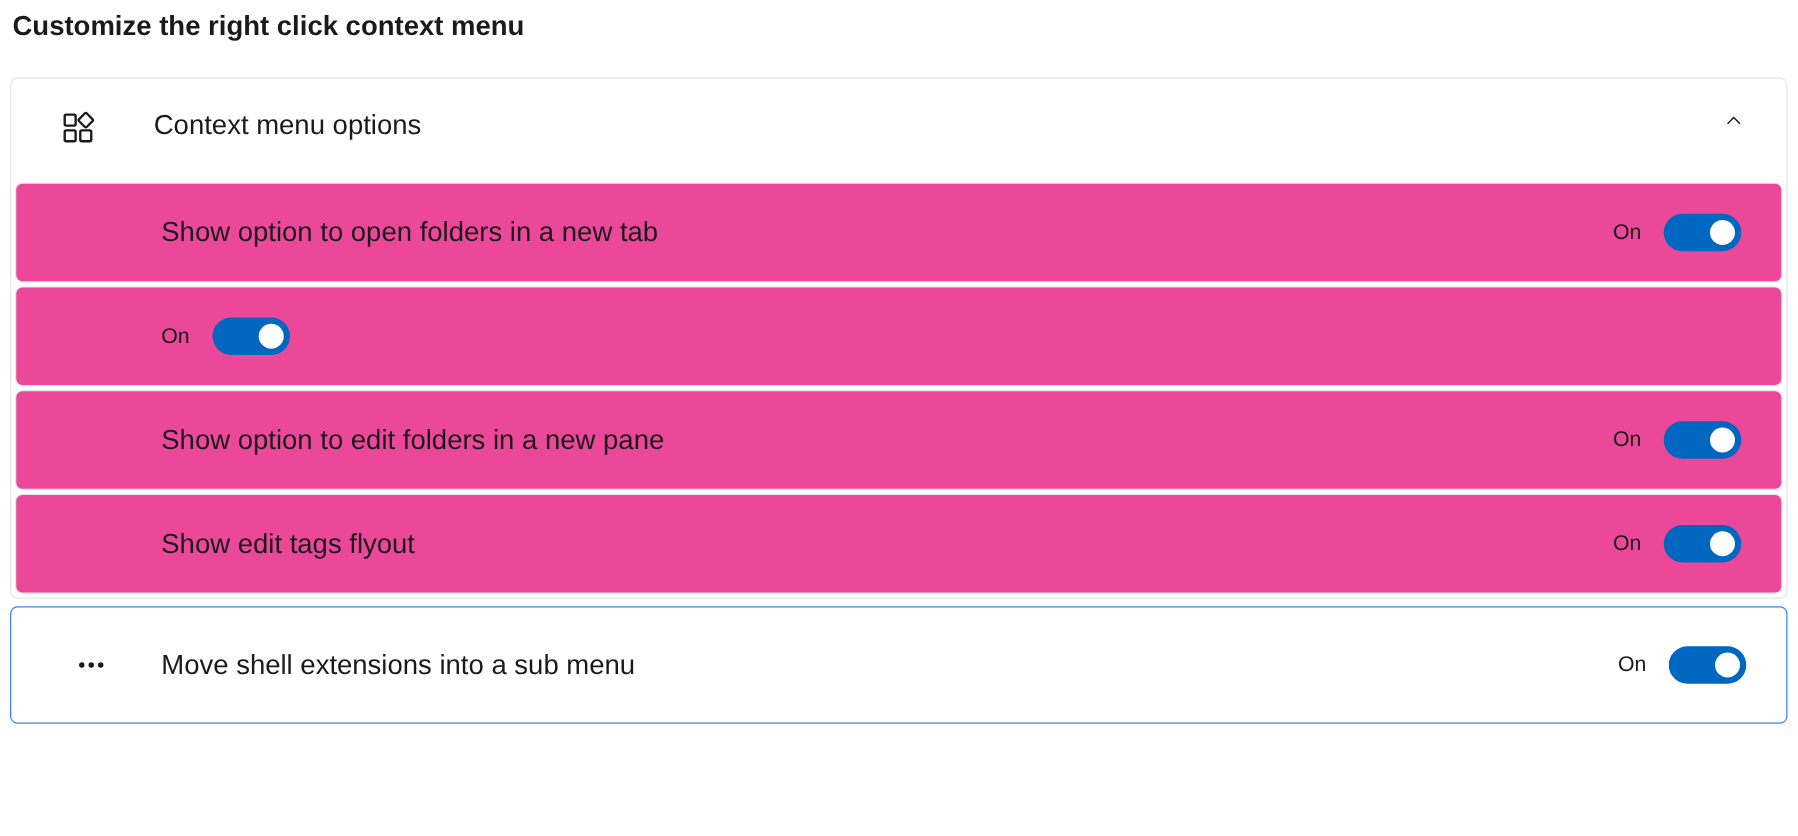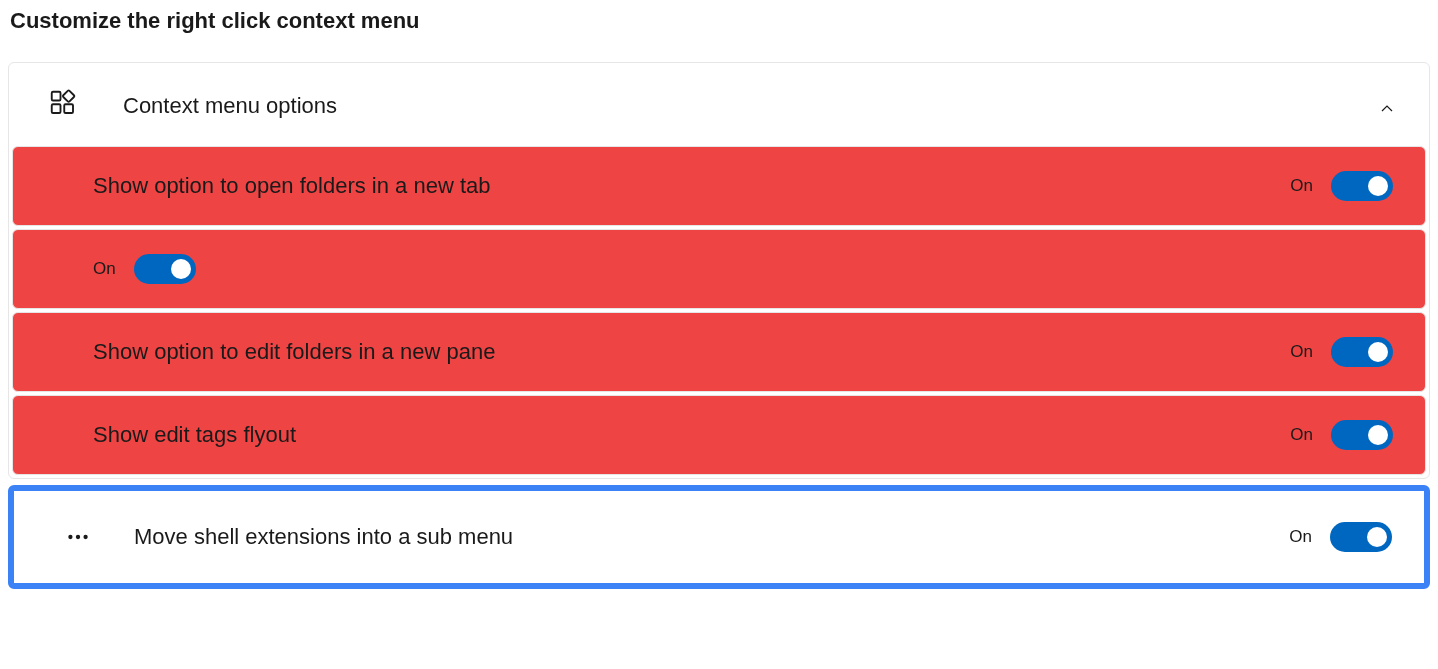--- a/index.html
+++ b/index.html
@@ -22,21 +22,21 @@
       padding-left: 2px;
     }
     .card {
       background: #ffffff;
       border: 1px solid #e6e6e6;
       border-radius: 6px;
       margin-bottom: 4px;
     }
     .expander-header {
       display: flex;
-      align-items: flex-end;
+      align-items: flex-start;
       padding: 24px 32px 24px 38px;
       cursor: pointer;
     }
     .expander-header .icon-slot {
       width: 32px;
       height: 32px;
       display: flex;
       align-items: center;
       justify-content: center;
       margin-right: 44px;
@@ -53,37 +53,37 @@
       display: flex;
       align-items: center;
       justify-content: center;
     }
     .sub-items {
       padding: 0;
     }
     .sub-item {
       display: flex;
       align-items: center;
-      padding: 24px 32px 24px 80px;
+      padding: 24px 32px 24px 116px;
       border: 1px solid #e6e6e6;
       border-radius: 6px;
       margin: 3px;
-      background: #ef4444;
+      background: #ec4899;
     }
     .sub-item .label {
       font-size: 22px;
       font-weight: 400;
       color: #1a1a1a;
       flex: 1;
     }
     .standalone-item {
       display: flex;
       align-items: center;
       padding: 30px 32px 30px 48px;
-      border: 6px solid #3b82f6;
+      border: 1px solid #3b82f6;
       border-radius: 6px;
       margin-top: 6px;
       background: #ffffff;
     }
     .standalone-item .icon-slot {
       width: 32px;
       height: 32px;
       display: flex;
       align-items: center;
       justify-content: center;

